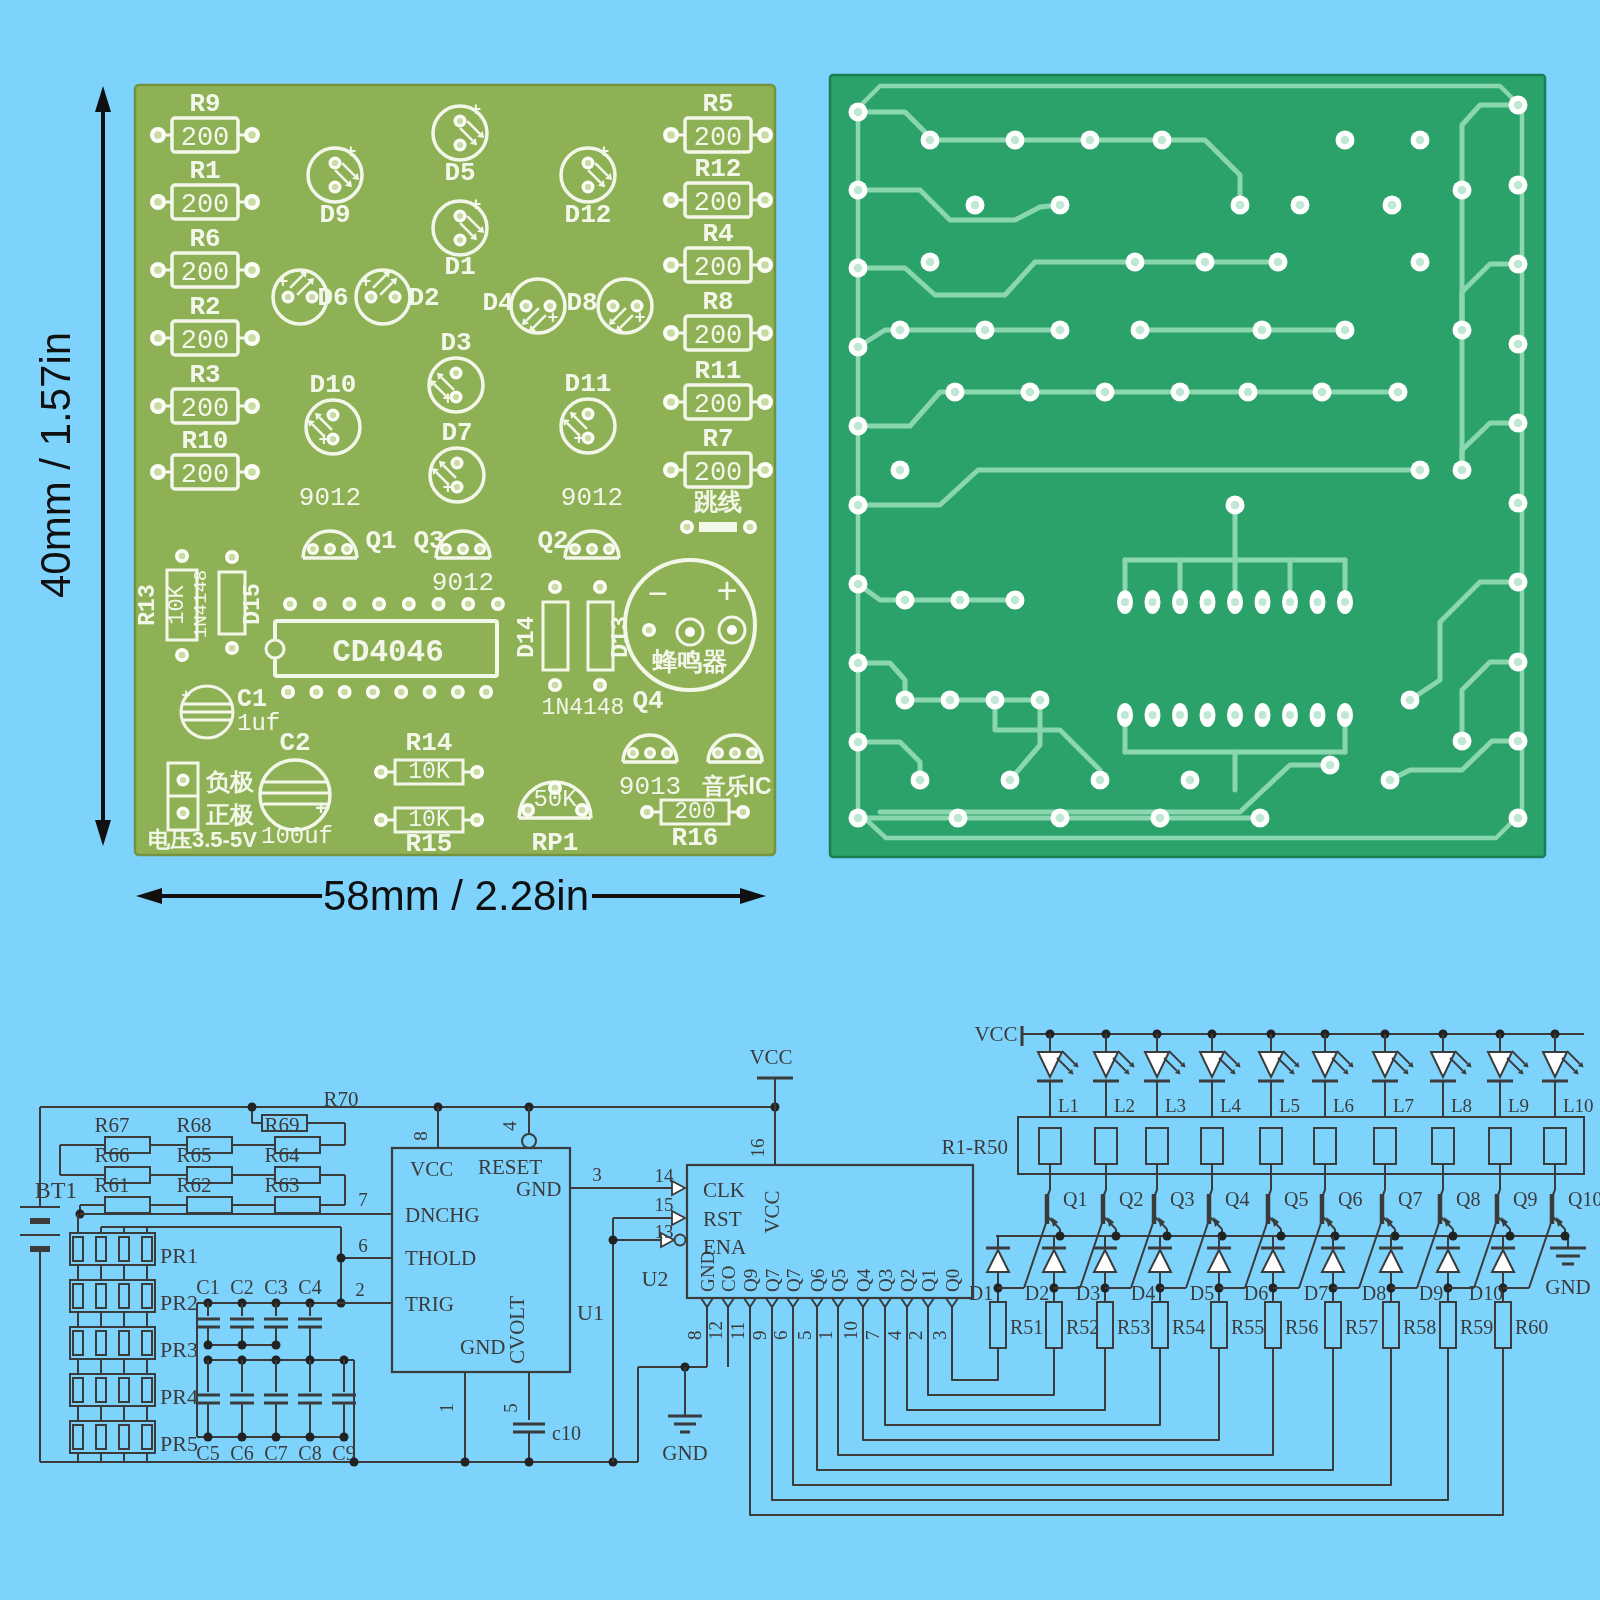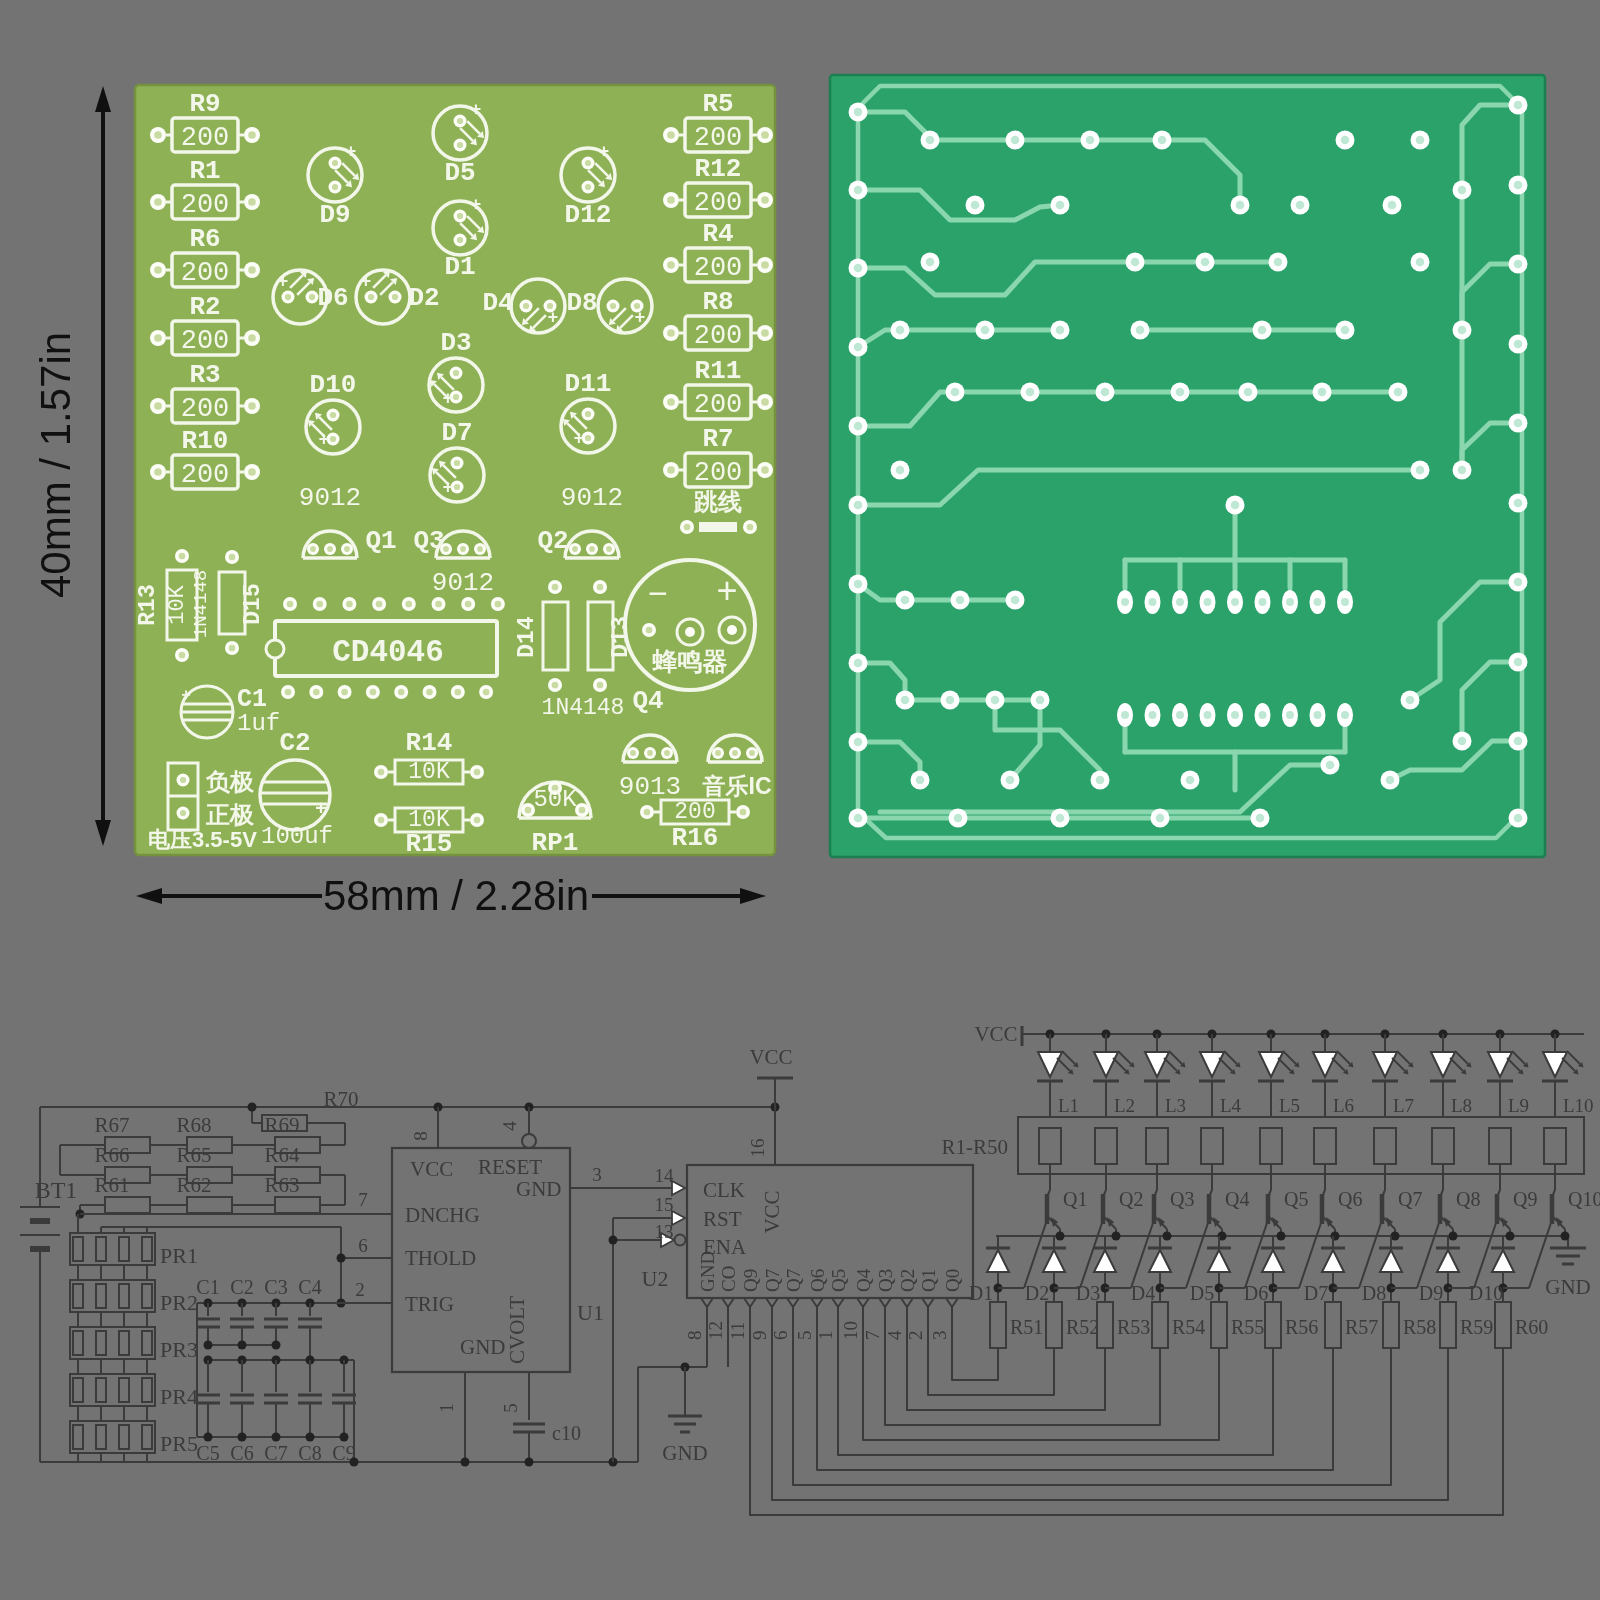--- a/index.html
+++ b/index.html
@@ -1,16 +1,16 @@
 <!DOCTYPE html>
 <html><head>
 <meta charset="utf-8">
 <style>
   html,body{margin:0;padding:0;background:#ffffff;}
-  #stage{position:relative;width:1600px;height:1600px;background:#737373;overflow:hidden;}
+  #stage{position:relative;width:1600px;height:1600px;background:#7dd3fc;overflow:hidden;}
   svg{position:absolute;left:0;top:0;}
   text{user-select:none;}
 </style>
 </head>
 <body>
 
 <div id="stage">
 <svg id="scene" width="1600" height="1600" viewBox="0 0 1600 1600">
       <g>
         <rect x="135" y="85" width="640" height="770" rx="4" fill="#8fb156" stroke="#75923f" stroke-width="2.5"></rect>

